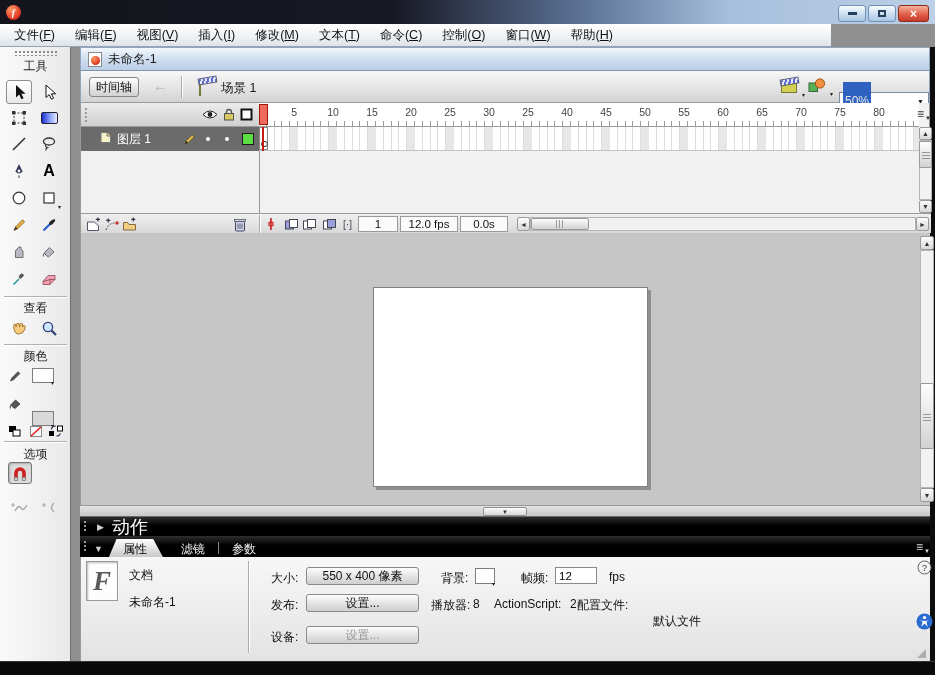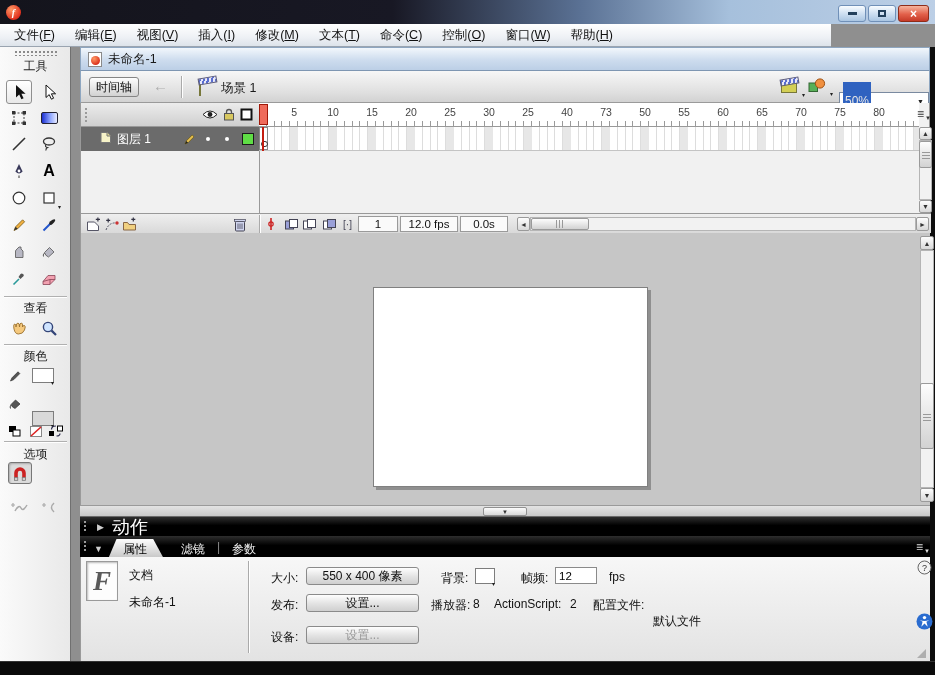--- a/index.html
+++ b/index.html
@@ -374,21 +374,21 @@
   <div class="ruler">
     <div>
         <span class="ruler-num" style="left: 25.1px;">5</span>
         <span class="ruler-num" style="left: 64.1px;">10</span>
         <span class="ruler-num" style="left: 103.1px;">15</span>
         <span class="ruler-num" style="left: 142.1px;">20</span>
         <span class="ruler-num" style="left: 181.1px;">25</span>
         <span class="ruler-num" style="left: 220.1px;">30</span>
         <span class="ruler-num" style="left: 259.1px;">25</span>
         <span class="ruler-num" style="left: 298.1px;">40</span>
-        <span class="ruler-num" style="left: 337.1px;">73</span>
+        <span class="ruler-num" style="left: 337.1px;">45</span>
         <span class="ruler-num" style="left: 376.1px;">50</span>
         <span class="ruler-num" style="left: 415.1px;">55</span>
         <span class="ruler-num" style="left: 454.1px;">60</span>
         <span class="ruler-num" style="left: 493.1px;">65</span>
         <span class="ruler-num" style="left: 532.1px;">70</span>
         <span class="ruler-num" style="left: 571.1px;">75</span>
         <span class="ruler-num" style="left: 610.1px;">80</span>
       </div>
     <div class="playhead-marker"></div>
   </div>
@@ -550,21 +550,21 @@
   <span class="plabel" style="left:528px;top:13px;">fps</span>
 
   <span class="plabel" style="left:190px;top:40px;">发布:</span>
   <div class="pbtn" style="left:225px;top:37px;width:113px;">
       <span>设置...</span>
     </div>
   <span class="plabel" style="left:350px;top:40px;">播放器:</span>
   <span class="plabel" style="left:392px;top:40px;">8</span>
   <span class="plabel" style="left:413px;top:40px;">ActionScript:</span>
   <span class="plabel" style="left:489px;top:40px;">2</span>
-  <span class="plabel" style="left:512px;top:40px;text-align:center;">配置文件:</span>
+  <span class="plabel" style="left:496px;top:40px;text-align:center;">配置文件:</span>
   <span class="plabel" style="left:572px;top:56px;">默认文件</span>
 
   <span class="plabel" style="left:190px;top:72px;">设备:</span>
   <div class="pbtn disabled" style="left:225px;top:69px;width:113px;">
       <span>设置...</span>
     </div>
 
   <span class="abs" style="left:836px;top:3px;"><svg width="15" height="15">
         <circle cx="7.5" cy="7.5" r="6.5" fill="#f4f4f4" stroke="#666"></circle>
         <text x="7.5" y="11" text-anchor="middle" font-size="9" fill="#333">?</text>

